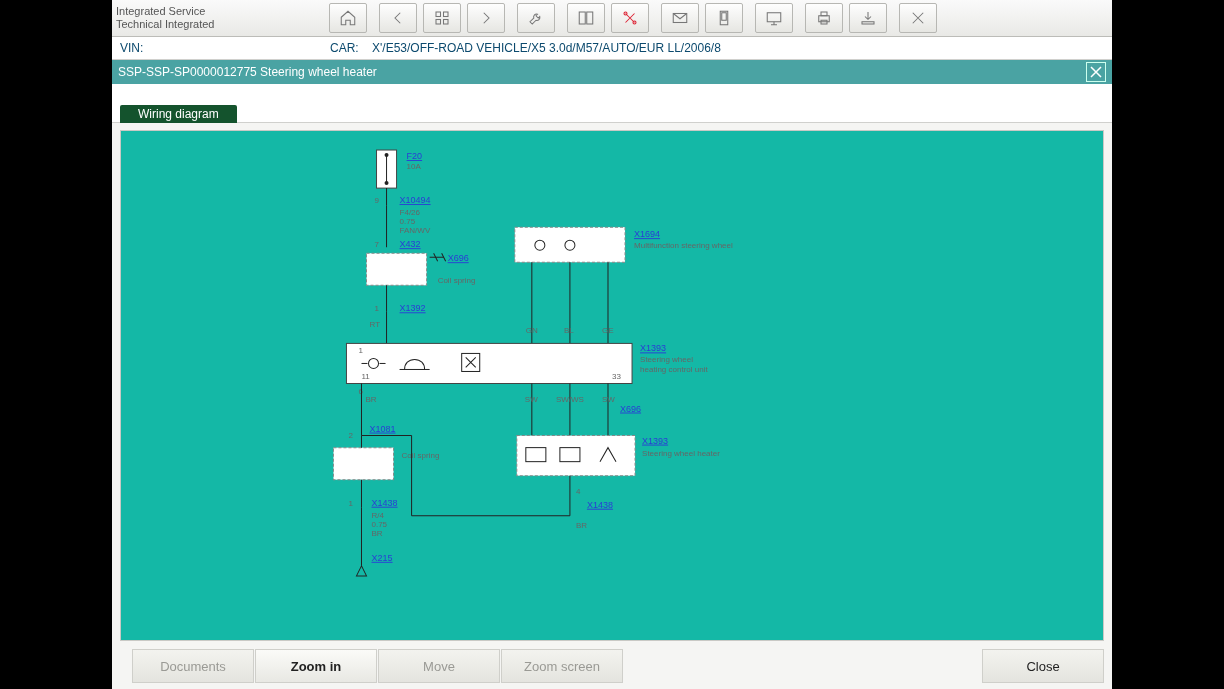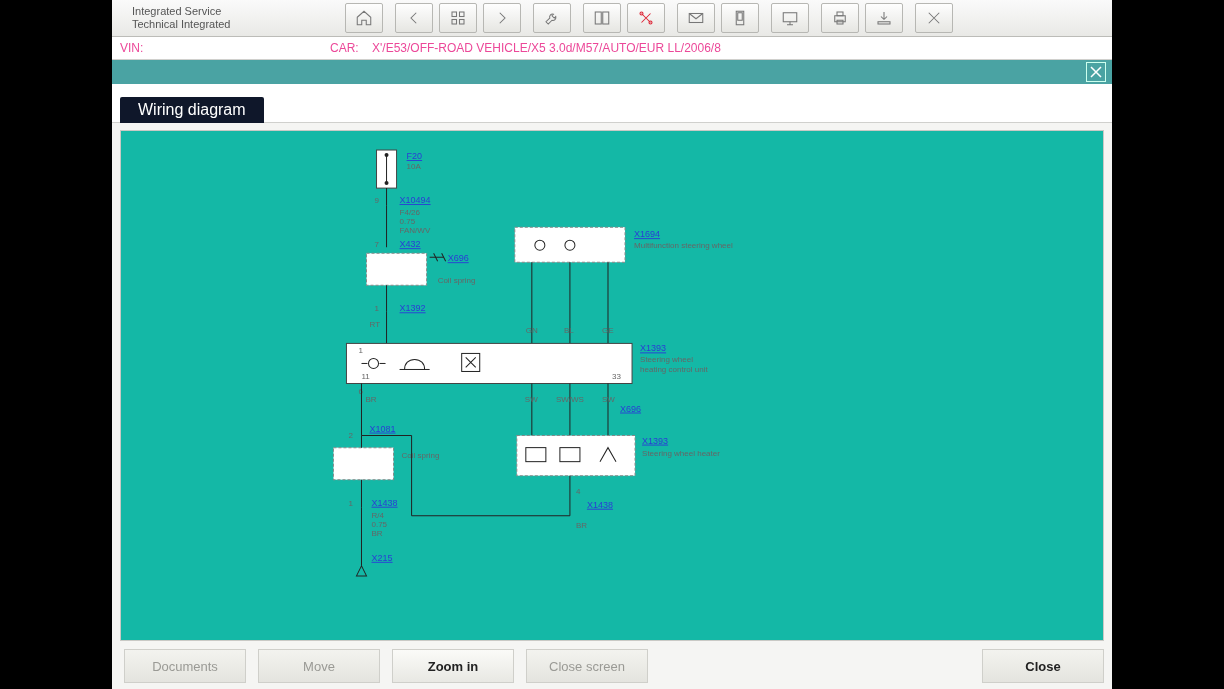--- a/index.html
+++ b/index.html
@@ -1,42 +1,42 @@
 <!DOCTYPE html>
 <html><head>
 <meta charset="utf-8">
 <style>
   html,body{margin:0;padding:0;width:1224px;height:689px;background:#000;font-family:Arial,Helvetica,sans-serif;font-size:11px;color:#444;overflow:hidden}
   .app{position:absolute;left:112px;top:0;width:1000px;height:689px;background:#f5f5f3}
   
   .topbar{height:36px;background:linear-gradient(#fafafa,#e9e9e6);border-bottom:1px solid #bcbcb8;display:flex;align-items:center}
-  .app-title{width:210px;padding-left:20px;font-size:11px;line-height:13px;color:#555}
+  .app-title{width:210px;padding-left:4px;font-size:11px;line-height:13px;color:#555}
   .tool-btn{width:36px;height:28px;margin:0 3px;border:1px solid #b7b7b3;background:linear-gradient(#fefefe,#e6e6e2);display:flex;align-items:center;justify-content:center;border-radius:2px;cursor:pointer}
   .tool-btn svg{width:18px;height:18px;fill:none;stroke:#777;stroke-width:1.4}
   .tool-btn.highlight svg{stroke:#d23}
   .spacer{flex:0 0 6px}
   
-  .vinbar{height:22px;background:#fff;border-bottom:1px solid #d0d0cd;display:flex;align-items:center;font-size:12px;color:#ec4899;padding-left:8px}
+  .vinbar{height:22px;background:#fff;border-bottom:1px solid #d0d0cd;display:flex;align-items:center;font-size:12px;color:#0c4a6e;padding-left:8px}
   .vinbar .lbl{width:210px}
   .vinbar .carlbl{width:42px}
   
   .tealbar{height:24px;background:#4aa3a3;color:#fff;display:flex;align-items:center;padding:0 6px;font-size:12px}
   .tealbar .close{margin-left:auto;width:18px;height:18px;border:1px solid #cfe;display:flex;align-items:center;justify-content:center;font-size:14px;cursor:pointer}
   
   .tabrow{height:38px;background:#fff;border-bottom:1px solid #d0d0cd;position:relative}
-  .tab{position:absolute;bottom:-1px;left:8px;height:26px;padding:0 18px;background:#0f172a;color:#fff;font-size:16px;display:flex;align-items:center;border-top-left-radius:2px;border-top-right-radius:2px;cursor:pointer}
+  .tab{position:absolute;bottom:-1px;left:8px;height:18px;padding:0 18px;background:#14532d;color:#fff;font-size:12px;display:flex;align-items:center;border-top-left-radius:2px;border-top-right-radius:2px;cursor:pointer}
   
   .canvas-wrap{position:absolute;left:8px;right:8px;top:130px;bottom:48px;background:#14b8a6;border:1px solid #c9c9c5;overflow:hidden}
   .canvas{position:absolute;inset:0}
   .canvas svg{width:100%;height:100%}
   
-  .bottom{position:absolute;left:12px;right:8px;bottom:6px;height:34px;display:flex;gap:12px}
+  .bottom{position:absolute;left:20px;right:8px;bottom:6px;height:34px;display:flex;gap:1px}
   .btn{height:32px;width:120px;border:1px solid #cfcfca;background:linear-gradient(#f3f3ef,#e4e4df);color:#9a9a95;font-size:13px;display:flex;align-items:center;justify-content:center;cursor:pointer}
   .btn.enabled{color:#222;font-weight:bold;background:linear-gradient(#fbfbf8,#e8e8e3)}
-  .btn.close-b{margin-left:auto;color:#222;font-weight:bold}
+  .btn.close-b{margin-left:auto;color:#222;font-weight:normal}
   .d-link{font:9px Arial;fill:#2a3cd6;text-decoration:underline}
   .d-small{font:8px Arial;fill:#666}
   .wire{stroke:#222;stroke-width:1;fill:none}
   .box{fill:#fff;stroke:#444;stroke-width:1}
   .dashbox{fill:#fff;stroke:#888;stroke-width:1;stroke-dasharray:3 2}
 </style>
 </head>
 <body>
 
 <div class="app">
@@ -132,20 +132,21 @@
     </div>
   </div>
 
   <div class="vinbar">
     <span class="lbl">VIN:</span>
     <span class="carlbl">CAR:</span>
     <span>X'/E53/OFF-ROAD VEHICLE/X5 3.0d/M57/AUTO/EUR LL/2006/8</span>
   </div>
 
   <div class="tealbar">
+    <span>SSP-SSP-SP0000012775 Steering wheel heater</span>
     <span class="close">
       <svg width="12" height="12" viewBox="0 0 12 12">
           <path d="M1 1l10 10M11 1L1 11" stroke="#fff" stroke-width="1.5"></path>
         </svg>
     </span>
   </div>
 
   <div class="tabrow">
     <div class="tab">
       <span>Wiring diagram</span>
@@ -259,27 +260,27 @@
         <text class="d-link" x="465" y="372">X1438</text>
         <text class="d-small" x="454" y="392">BR</text>
       </svg>
     </div>
   </div>
 
   <div class="bottom">
     <div class="btn">
         <span>Documents</span>
       </div>
+    <div class="btn enabled">
+        <span>Zoom in</span>
+      </div>
     <div class="btn">
         <span>Move</span>
       </div>
-    <div class="btn enabled">
-        <span>Zoom in</span>
-      </div>
     <div class="btn">
-        <span>Close screen</span>
+        <span>Zoom screen</span>
       </div>
     <div class="btn close-b">
         <span>Close</span>
       </div>
   </div>
 
 </div>
 
 </body></html>

